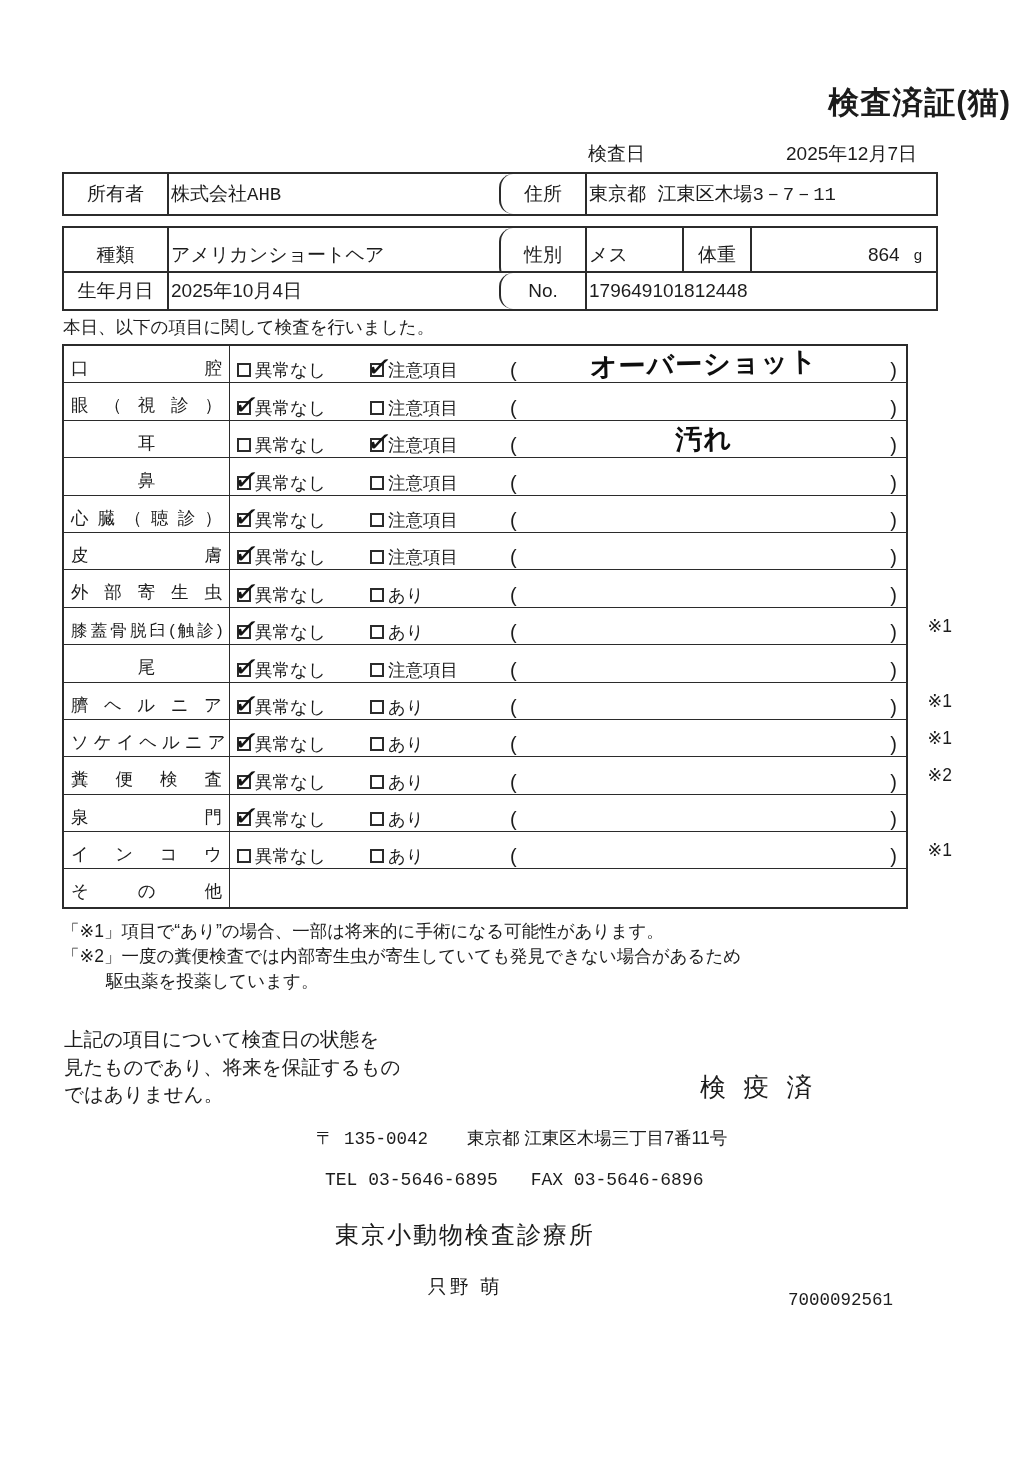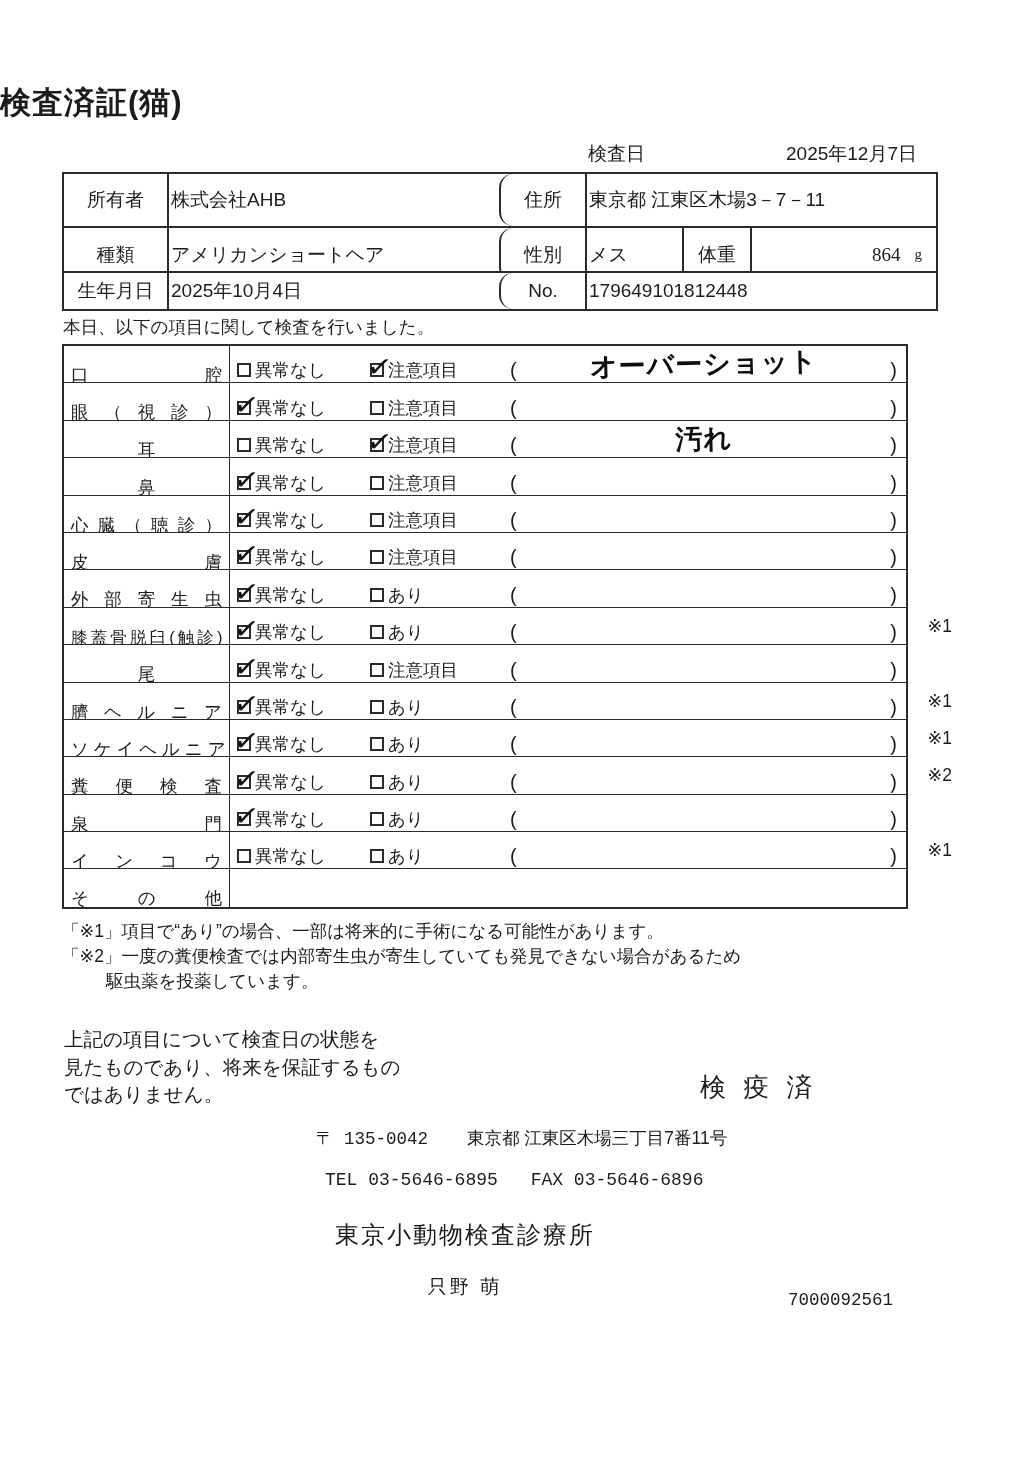--- a/index.html
+++ b/index.html
@@ -1,30 +1,30 @@
 <!DOCTYPE html>
 <html><head>
 <meta charset="utf-8">
 <style>
   html,body{margin:0;padding:0;background:#ffffff;}
   .page{
     position:relative;width:1011px;height:1468px;background:#ffffff;
     font-family:"Liberation Sans","DejaVu Sans",sans-serif;color:#1c1c1c;overflow:hidden;
   }
   
-  .title{position:absolute;top:82px;left:0;width:100%;text-align:left;
+  .title{position:absolute;top:82px;left:0;width:100%;text-align:right;
     font-size:31px;font-weight:600;letter-spacing:1px;}
   .insp-label{position:absolute;top:141px;left:568px;font-size:19px;margin-left:20px;}
   .insp-date{position:absolute;top:141px;left:786px;font-size:19px;}
 
   
   .inforow{position:absolute;left:62px;width:876px;display:flex;box-sizing:border-box;
     border:2px solid #2b2b2b;background:#fff;}
-  .r1{top:172px;height:56px;}
-  .r2{top:226px;height:57px;font-family:Liberation Serif, serif;}
+  .r1{top:172px;height:44px;font-family:Liberation Mono, monospace;}
+  .r2{top:226px;height:57px;}
   .r3{top:271px;height:40px;}
   .cell{display:flex;align-items:center;box-sizing:border-box;
     border-left:2px solid #2b2b2b;padding:0 2px;font-size:19px;white-space:nowrap;overflow:hidden;}
   .cell.first{border-left:none;justify-content:center;}
   .cell.lab{justify-content:center;padding:0 4px;}
   .w-label{width:103px;flex:none;}
   .w-val{width:332px;flex:none;}
   .w-lab2{width:86px;flex:none;border-radius:14px;}
   .w-sex{width:97px;flex:none;}
   .w-wlab{width:68px;flex:none;}
@@ -34,21 +34,21 @@
 
   .intro{position:absolute;top:315px;left:63px;font-size:17.5px;}
 
   
   .ctable{position:absolute;top:344px;left:62px;width:846px;box-sizing:border-box;
     border:2.2px solid #2b2b2b;background:#fff;}
   .crow{position:relative;display:flex;height:37.4px;box-sizing:border-box;
     border-bottom:1.8px solid #2b2b2b;align-items:stretch;}
   .crow:last-child{border-bottom:none;}
   .clabel{width:166px;flex:none;box-sizing:border-box;border-right:1.8px solid #2b2b2b;
-    padding:12px 7px;font-size:17.5px;line-height:34px;
+    padding:5px 7px;font-size:17.5px;line-height:34px;
     text-align:justify;text-align-last:justify;text-justify:inter-character;
     white-space:nowrap;overflow:hidden;}
   .clabel.single{text-align:center;text-align-last:center;}
   .clabel.tight{font-size:16.5px;letter-spacing:-0.5px;}
   .copts{flex:1;display:flex;align-items:flex-end;padding-left:7px;box-sizing:border-box;}
   .optgroup{display:flex;align-items:center;width:133px;flex:none;font-size:17.5px;white-space:nowrap;}
   .optgroup.second{width:140px;}
   .cb{position:relative;width:14px;height:14px;flex:none;margin-right:4px;
     border:2px solid #2b2b2b;box-sizing:border-box;background:#fff;}
   .cb.checked::after{content:"✓";position:absolute;left:-5px;top:-16px;font-size:30px;

